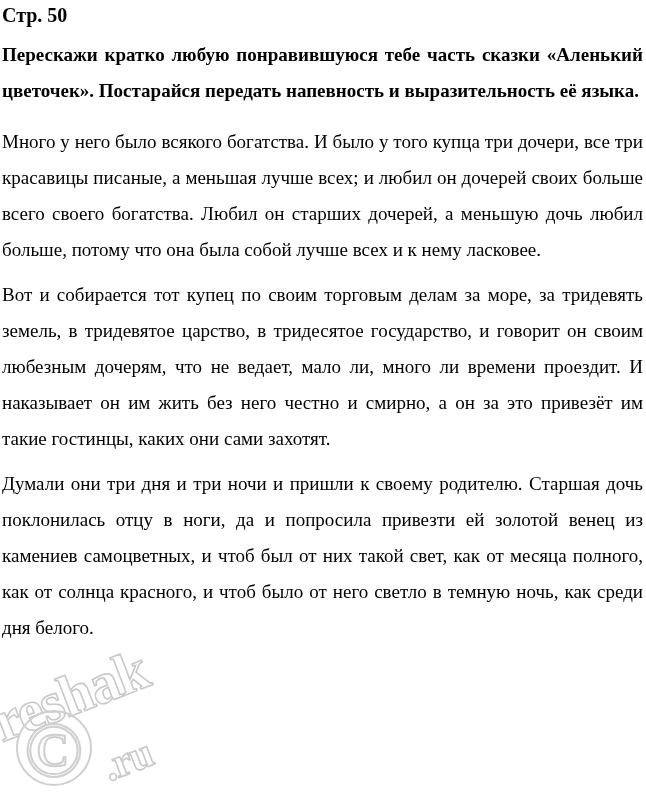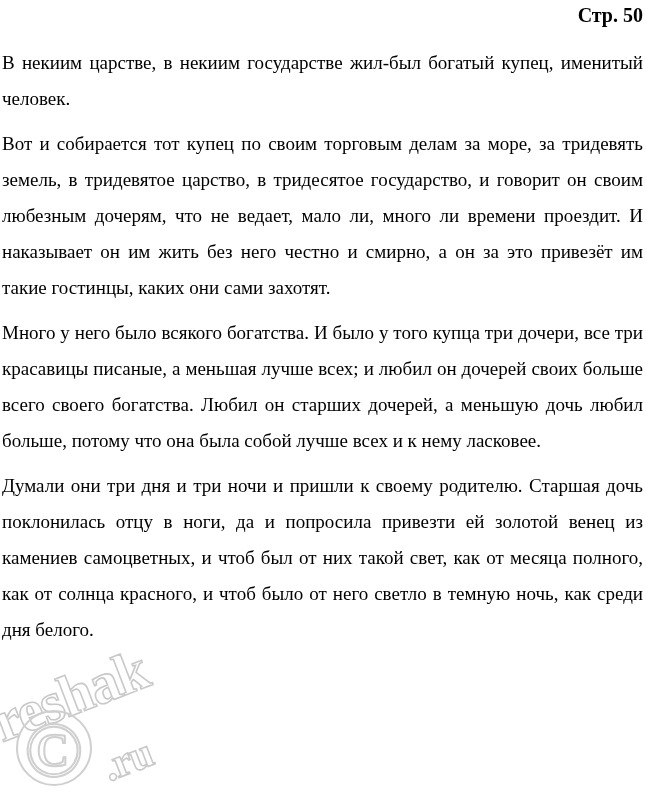--- a/index.html
+++ b/index.html
@@ -67,21 +67,21 @@
   .content {
     position: relative;
     z-index: 2;
     padding: 0 3px 0 2px;
   }
 
   
   .page-header {
     display: flex;
     align-items: baseline;
-    justify-content: flex-end;
+    justify-content: flex-start;
     height: 30px;
     line-height: 30px;
     gap: 24px;
   }
   .page-number {
     font-size: 20px;
     font-weight: 700;
     white-space: nowrap;
   }
   .site-credit {
@@ -142,22 +142,22 @@
       </g>
     </svg>
   </div>
 
   <div class="content">
 
     <div class="page-header">
       <span class="page-number">Стр. 50</span>
     </div>
 
+    <p class="assignment">Перескажи кратко любую понравившуюся тебе часть сказки «Аленький цветочек». Постарайся передать напевность и выразительность её языка.</p>
 
     <div class="body-text">
-        <p class="para">В некиим царстве, в некиим государстве жил-был богатый купец, именитый человек.</p>
+        <p class="para">Много у него было всякого богатства. И было у того купца три дочери, все три красавицы писаные, а меньшая лучше всех; и любил он дочерей своих больше всего своего богатства. Любил он старших дочерей, а меньшую дочь любил больше, потому что она была собой лучше всех и к нему ласковее.</p>
         <p class="para">Вот и собирается тот купец по своим торговым делам за море, за тридевять земель, в тридевятое царство, в тридесятое государство, и говорит он своим любезным дочерям, что не ведает, мало ли, много ли времени проездит. И наказывает он им жить без него честно и смирно, а он за это привезёт им такие гостинцы, каких они сами захотят.</p>
-        <p class="para">Много у него было всякого богатства. И было у того купца три дочери, все три красавицы писаные, а меньшая лучше всех; и любил он дочерей своих больше всего своего богатства. Любил он старших дочерей, а меньшую дочь любил больше, потому что она была собой лучше всех и к нему ласковее.</p>
         <p class="para">Думали они три дня и три ночи и пришли к своему родителю. Старшая дочь поклонилась отцу в ноги, да и попросила привезти ей золотой венец из камениев самоцветных, и чтоб был от них такой свет, как от месяца полного, как от солнца красного, и чтоб было от него светло в темную ночь, как среди дня белого.</p>
       </div>
 
   </div>
 </div>
 
 </body></html>

